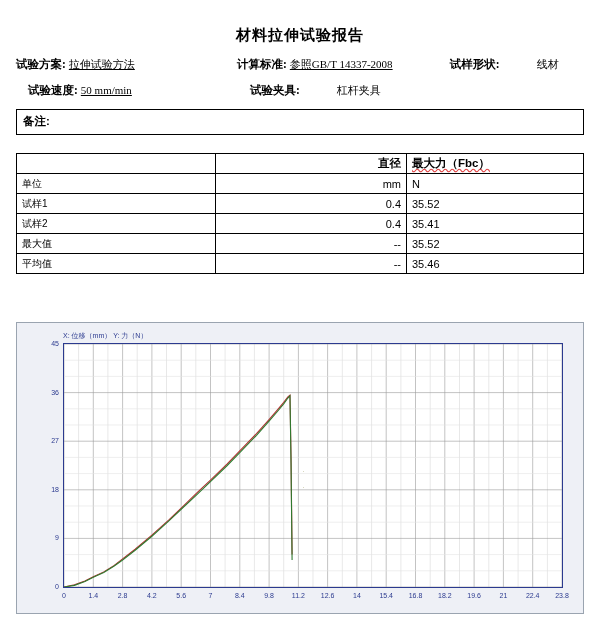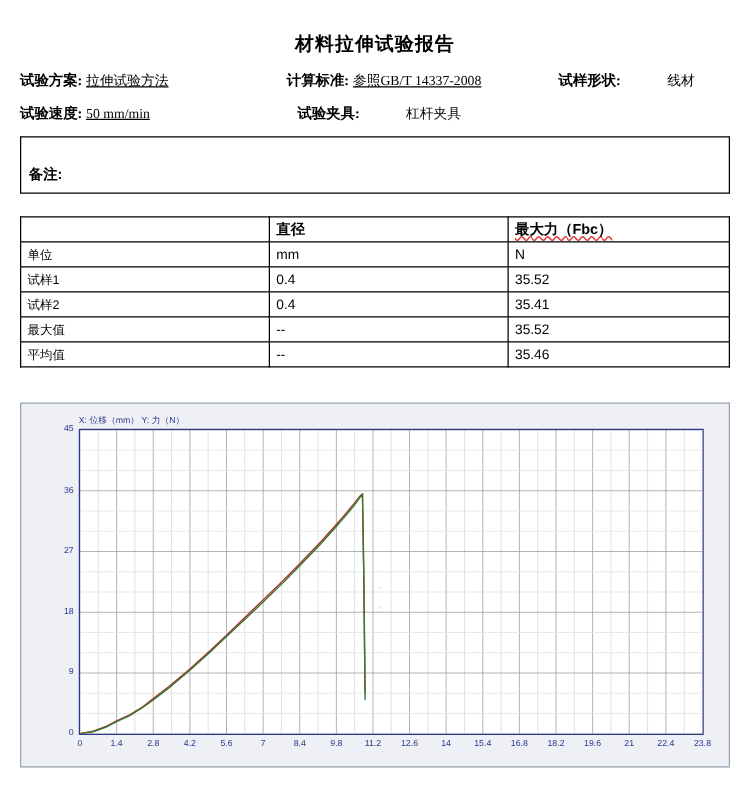--- a/index.html
+++ b/index.html
@@ -39,21 +39,21 @@
     align-items: baseline;
     margin-bottom: 11px;
   }
   .meta-cell {
     display: flex;
     align-items: baseline;
     white-space: nowrap;
     font-family: Liberation Serif, serif;
   }
   .c1 { width: 218px; }
-  .c2 { width: 222px; }
+  .c2 { width: 222px; margin-left: 12px; }
   .c3 { width: 140px; gap: 34px; }
   .lbl {
     font-size: 11.5px;
     font-weight: bold;
   }
   .val {
     font-size: 11px;
     margin-left: 3px;
   }
   .u {
@@ -62,39 +62,39 @@
   .u-wide {
     text-decoration: underline;
     display: inline-block;
     min-width: 92px;
   }
   .remark-box {
     margin-top: 10px;
     border: 1px solid #000;
     height: 26px;
     box-sizing: border-box;
-    padding: 22px 6px;
+    padding: 4px 6px;
     font-size: 11.5px;
     font-weight: bold;
   }
   table.data {
     margin-top: 18px;
     border-collapse: collapse;
     width: 100%;
     table-layout: fixed;
   }
   table.data td {
     border: 1px solid #000;
     height: 17px;
     padding: 1px 5px;
     font-size: 11px;
     vertical-align: middle;
   }
   table.data td.col0 { width: 188px; font-weight: normal; font-size: 10px; }
-  table.data td.col1 { width: 180px; }
+  table.data td.col1 { width: 180px; text-align: right; }
   table.data td.col2 { }
   table.data tr.head td { font-weight: bold; font-size: 11.5px; }
   .wavy {
     text-decoration: underline;
     text-decoration-style: wavy;
     text-decoration-color: #e04040;
   }
   .chart-wrap {
     position: absolute;
     left: 16px;

